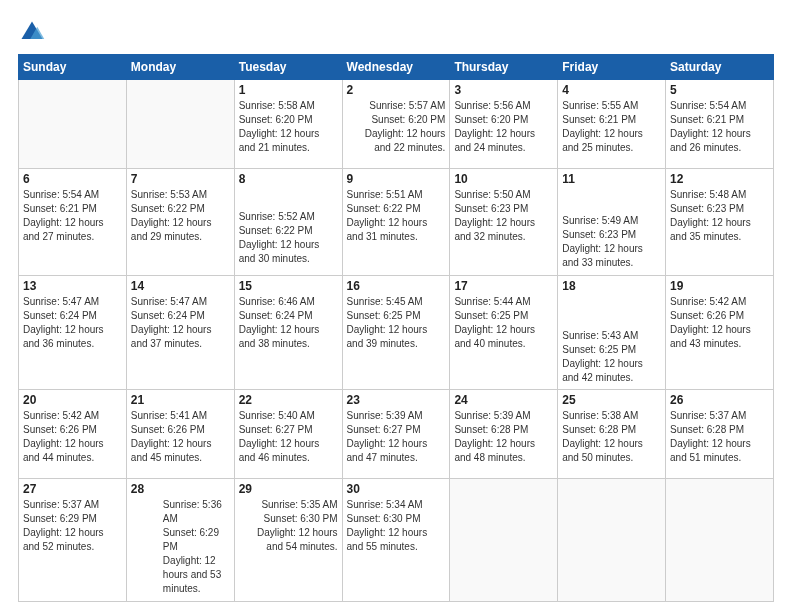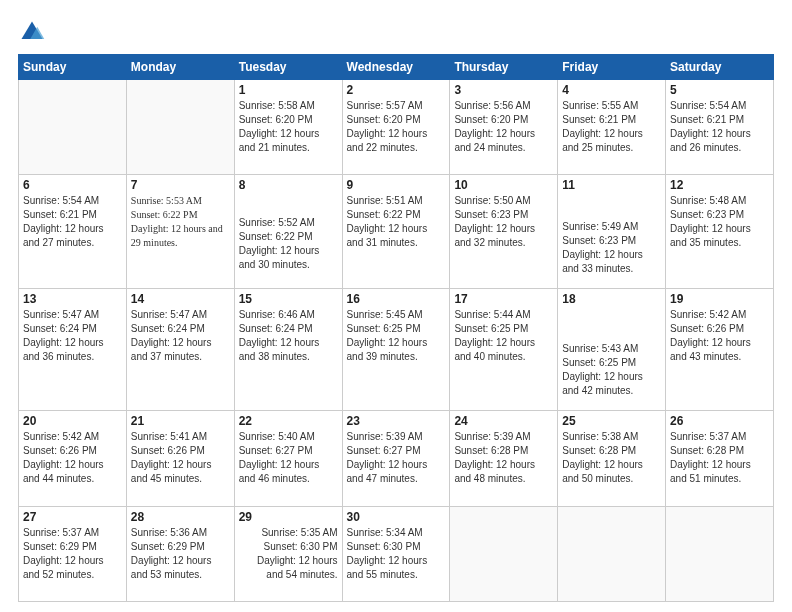--- a/index.html
+++ b/index.html
@@ -136,21 +136,21 @@
           <td class="empty"></td>
           <td class="empty"></td>
           <td>
             <span class="day-number">1</span>
             <div class="day-info" style="white-space: pre-line;">Sunrise: 5:58 AM
 Sunset: 6:20 PM
 Daylight: 12 hours and 21 minutes.</div>
           </td>
           <td>
             <span class="day-number">2</span>
-            <div class="day-info" style="white-space: pre-line;">Sunrise: 5:57 AM
+            <div class="day-info" style="white-space: pre-line; text-align: right;">Sunrise: 5:57 AM
 Sunset: 6:20 PM
 Daylight: 12 hours and 22 minutes.</div>
           </td>
           <td>
             <span class="day-number">3</span>
             <div class="day-info" style="white-space: pre-line;">Sunrise: 5:56 AM
 Sunset: 6:20 PM
 Daylight: 12 hours and 24 minutes.</div>
           </td>
           <td>
@@ -168,21 +168,21 @@
         </tr>
         <tr>
           <td>
             <span class="day-number">6</span>
             <div class="day-info" style="white-space: pre-line;">Sunrise: 5:54 AM
 Sunset: 6:21 PM
 Daylight: 12 hours and 27 minutes.</div>
           </td>
           <td>
             <span class="day-number">7</span>
-            <div class="day-info" style="white-space: pre-line; font-family: Liberation Serif, serif;">Sunrise: 5:53 AM
+            <div class="day-info" style="white-space: pre-line;">Sunrise: 5:53 AM
 Sunset: 6:22 PM
 Daylight: 12 hours and 29 minutes.</div>
           </td>
           <td>
             <span class="day-number">8</span>
             <div class="day-info" style="white-space: pre-line; margin-top: 24px;">Sunrise: 5:52 AM
 Sunset: 6:22 PM
 Daylight: 12 hours and 30 minutes.</div>
           </td>
           <td>
@@ -300,21 +300,21 @@
         </tr>
         <tr>
           <td>
             <span class="day-number">27</span>
             <div class="day-info" style="white-space: pre-line;">Sunrise: 5:37 AM
 Sunset: 6:29 PM
 Daylight: 12 hours and 52 minutes.</div>
           </td>
           <td>
             <span class="day-number">28</span>
-            <div class="day-info" style="white-space: pre-line;">Sunrise: 5:36 AM
+            <div class="day-info" style="white-space: pre-line; margin-left: 32px;">Sunrise: 5:36 AM
 Sunset: 6:29 PM
 Daylight: 12 hours and 53 minutes.</div>
           </td>
           <td>
             <span class="day-number">29</span>
             <div class="day-info" style="white-space: pre-line; text-align: right;">Sunrise: 5:35 AM
 Sunset: 6:30 PM
 Daylight: 12 hours and 54 minutes.</div>
           </td>
           <td>

